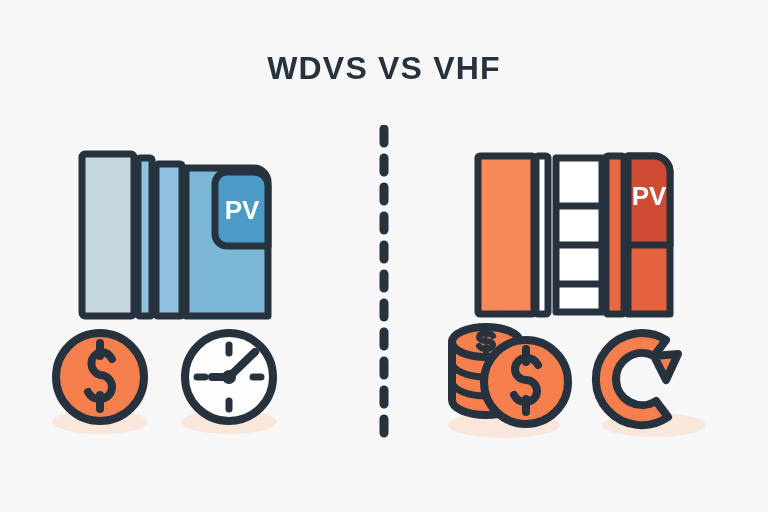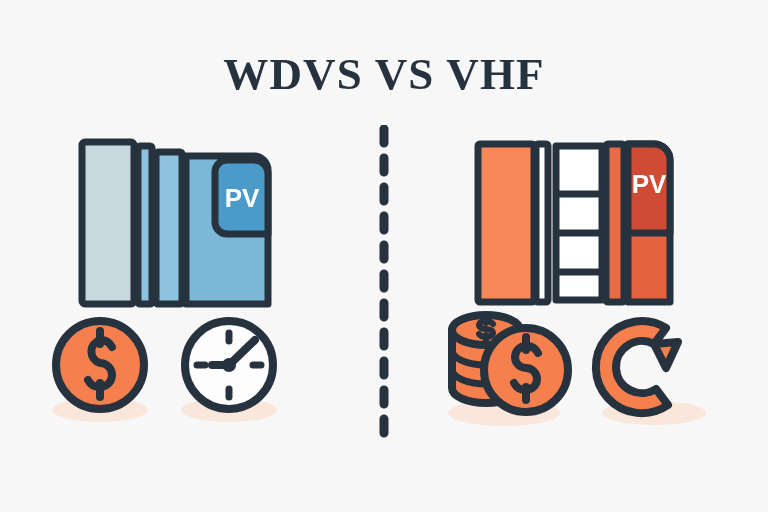--- a/index.html
+++ b/index.html
@@ -18,31 +18,31 @@
     width: 768px;
     height: 512px;
     background: #f7f7f7;
   }
   #title {
     position: absolute;
     top: 52px;
     left: 0;
     width: 768px;
     text-align: center;
-    font-family: Liberation Serif, serif;
+    font-family: Liberation Sans, sans-serif;
     font-weight: bold;
-    font-size: 45px;
+    font-size: 32px;
     letter-spacing: 1.2px;
     color: #27323f;
     line-height: 1;
     white-space: nowrap;
   }
   .panel {
     position: absolute;
-    top: 120px;
+    top: 132px;
     width: 330px;
     height: 330px;
   }
   #panel-left  { left: 22px; }
   #panel-right { left: 416px; }
 
   .svg-layer {
     position: absolute;
     inset: 0;
     width: 100%;

